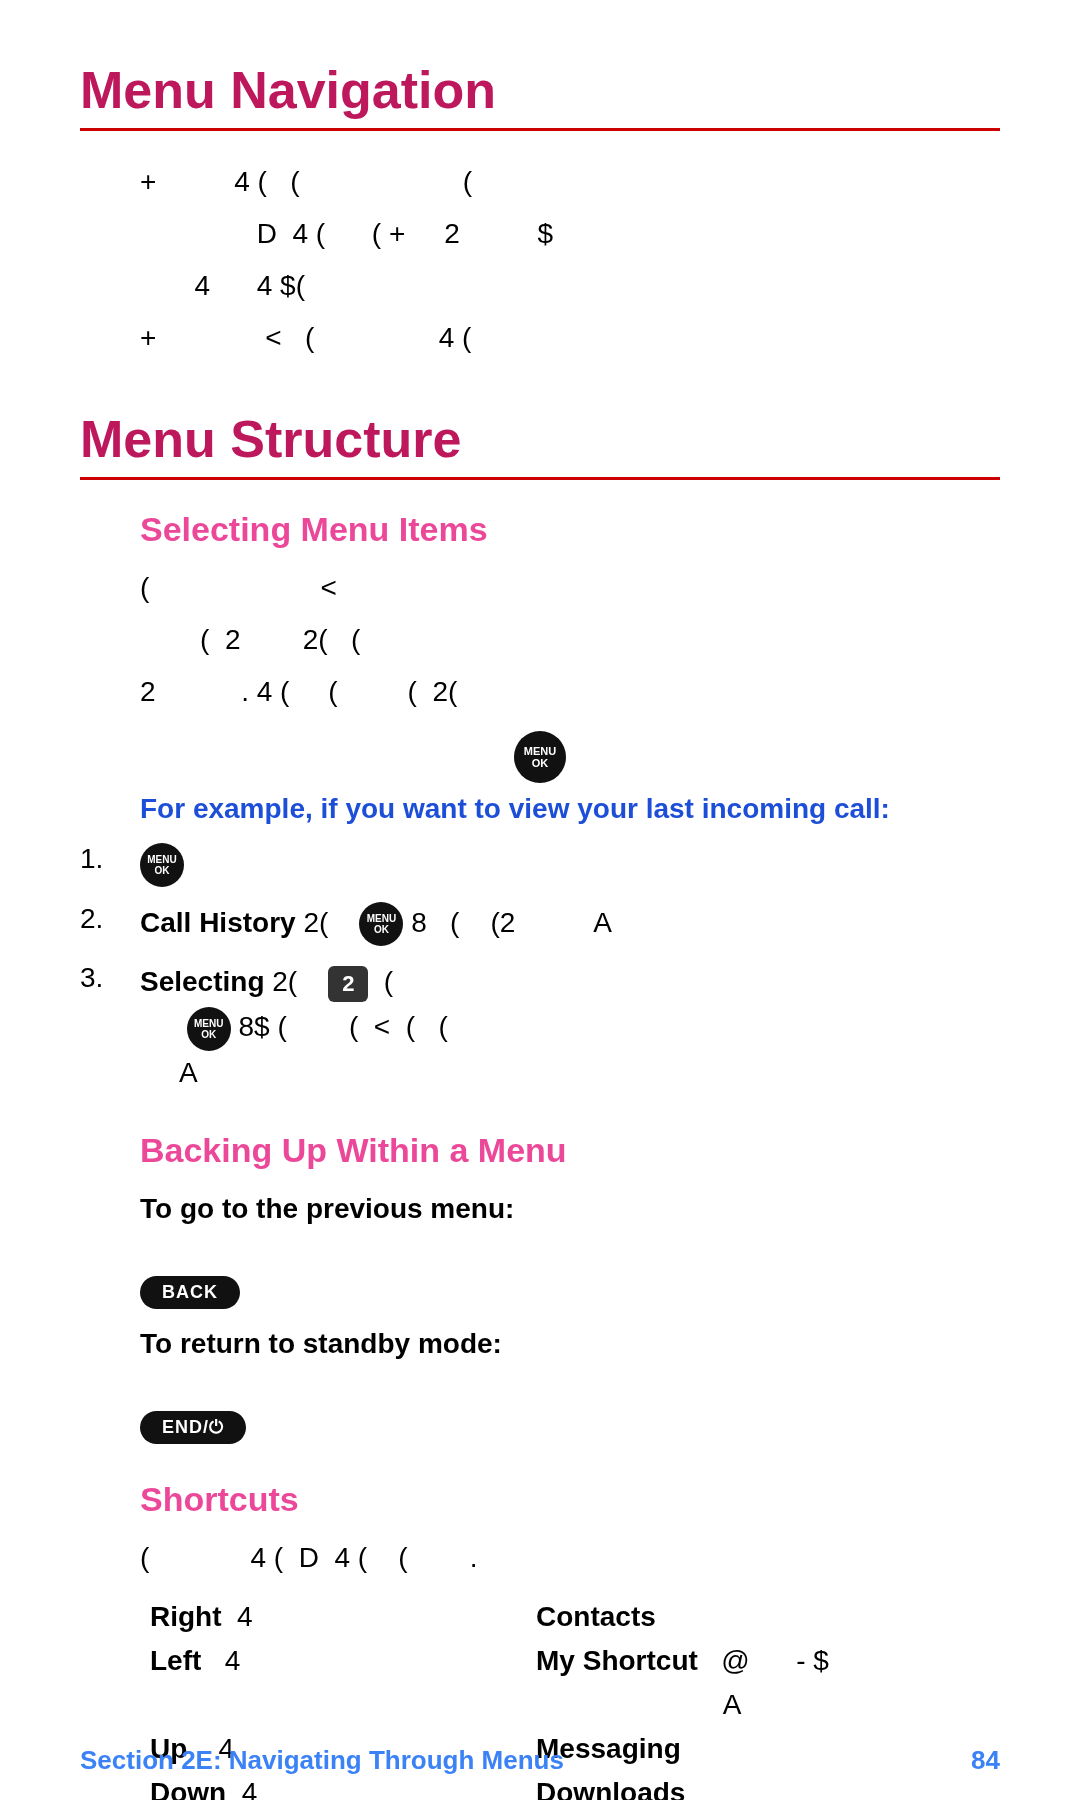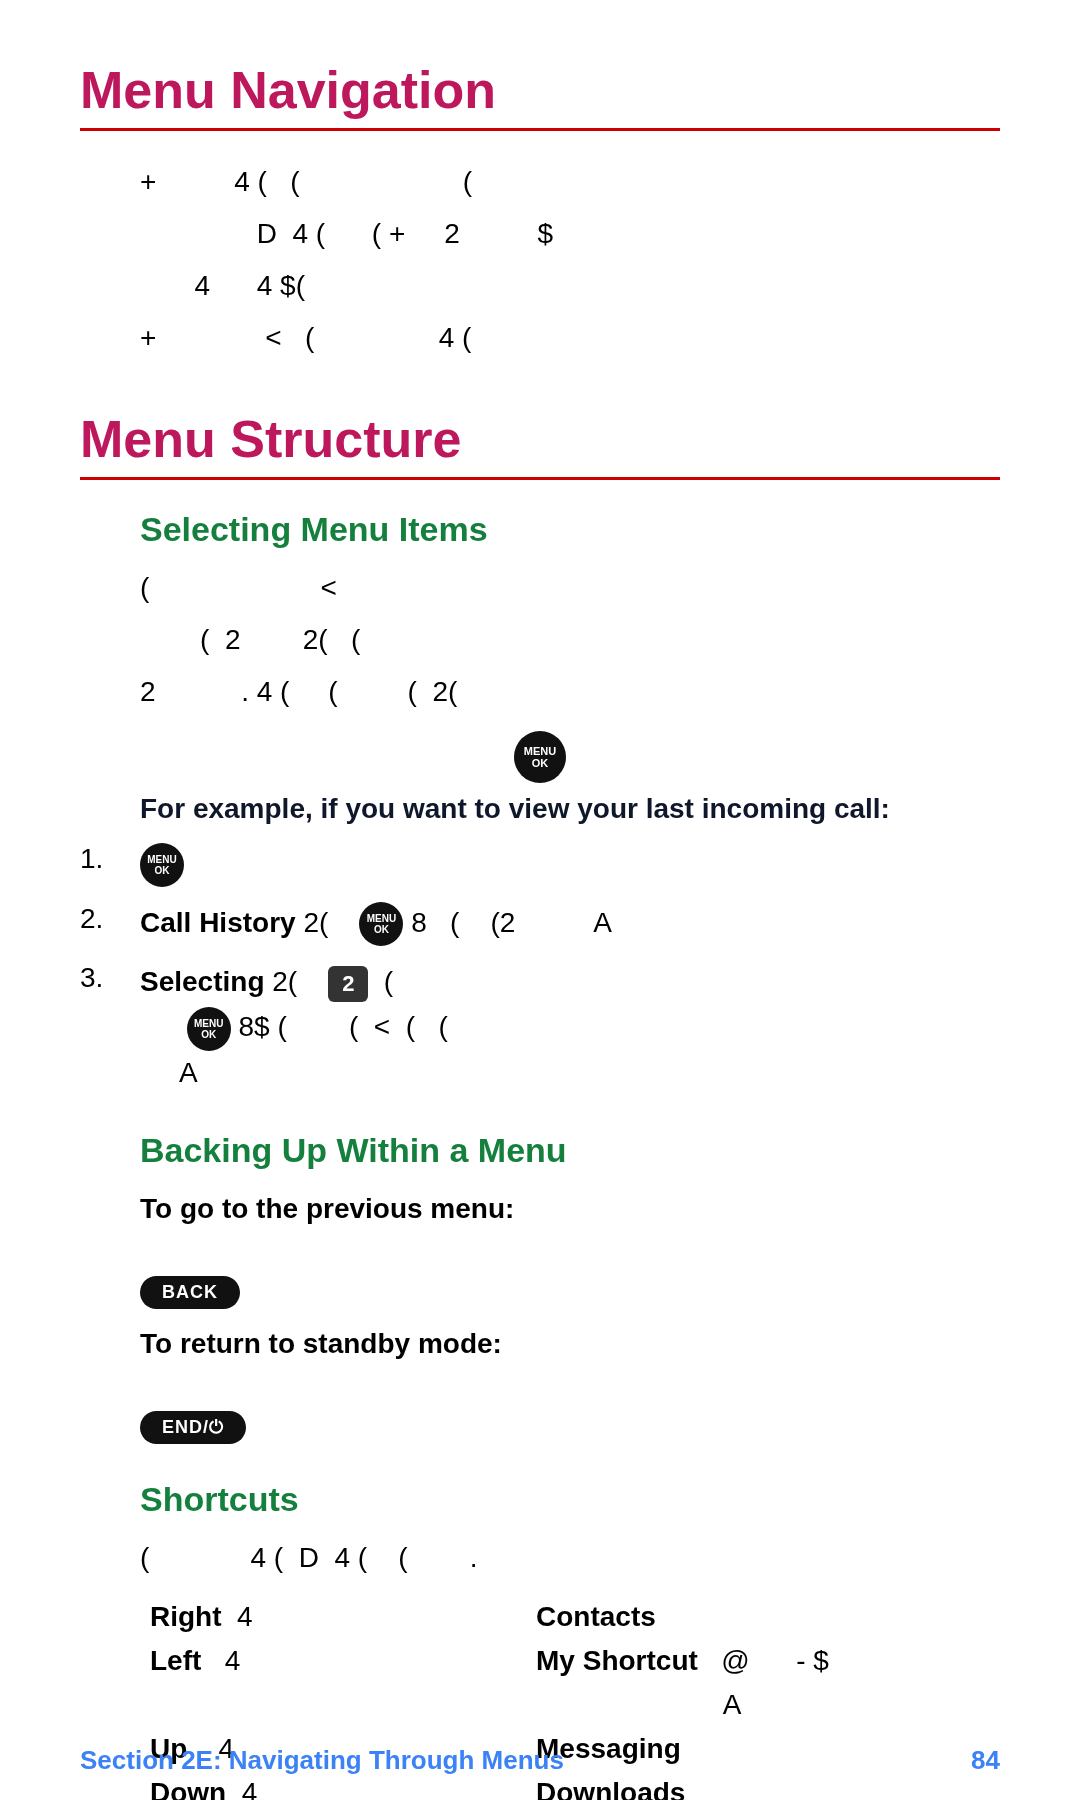--- a/index.html
+++ b/index.html
@@ -22,21 +22,21 @@
 
     .section-divider {
       border: none;
       border-top: 3px solid #cc0000;
       margin-bottom: 30px;
     }
 
     .subsection-heading {
       font-size: 34px;
       font-weight: bold;
-      color: #15803d;
+      color: #ec4899;
       margin-bottom: 18px;
     }
 
     .body-text {
       font-size: 28px;
       color: #000;
       margin-bottom: 10px;
       line-height: 1.5;
     }
 
@@ -103,21 +103,21 @@
       font-size: 18px;
       font-weight: bold;
       letter-spacing: 1px;
       vertical-align: middle;
       margin-top: 36px;
     }
 
     .example-label {
       font-size: 28px;
       font-weight: bold;
-      color: #0f172a;
+      color: #1d4ed8;
       margin-bottom: 16px;
     }
 
     .numbered-list {
       list-style: none;
       margin-left: 0;
     }
 
     .numbered-list li {
       display: flex;

